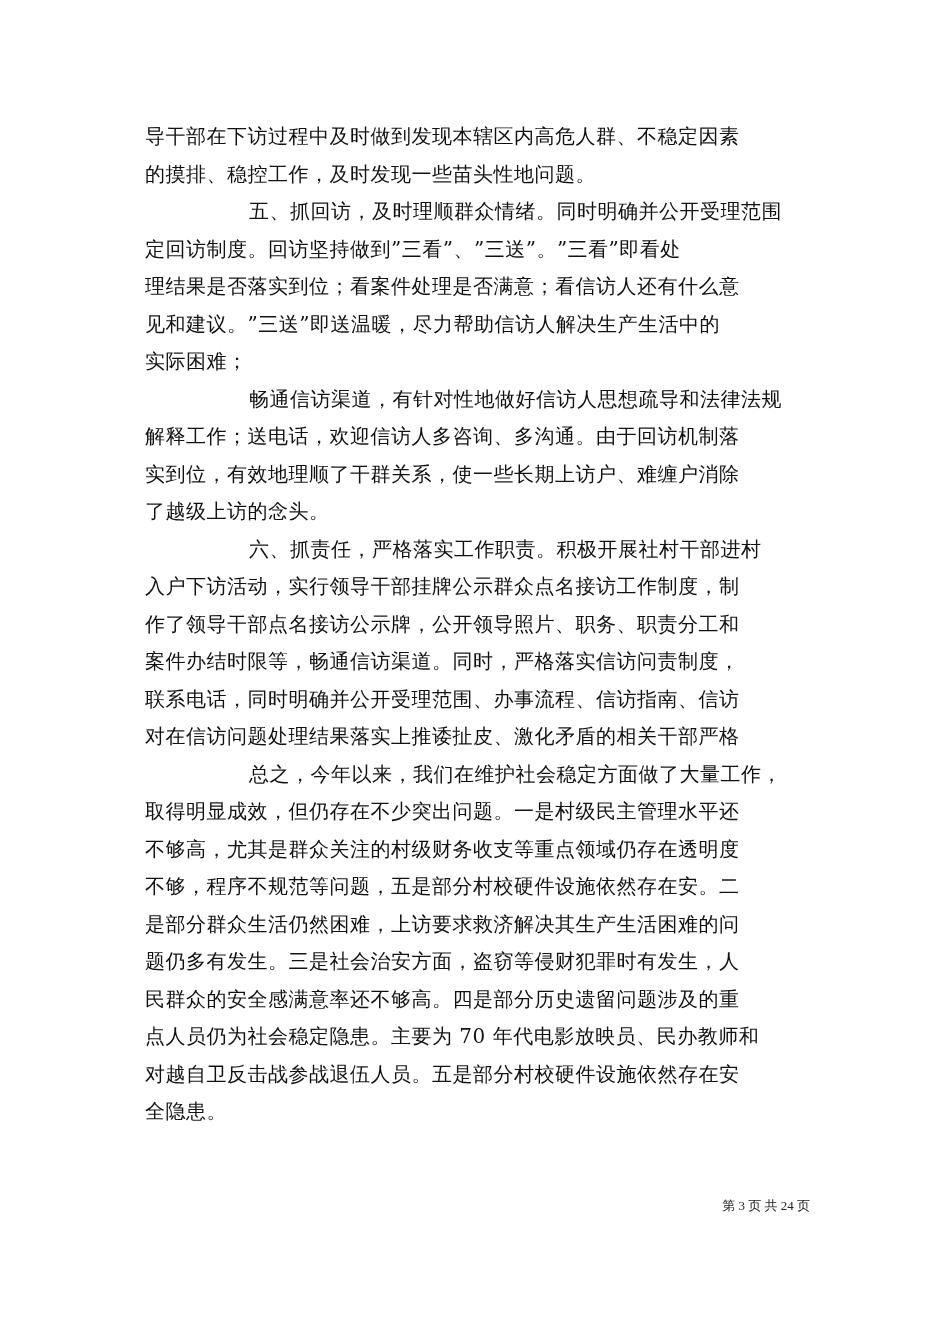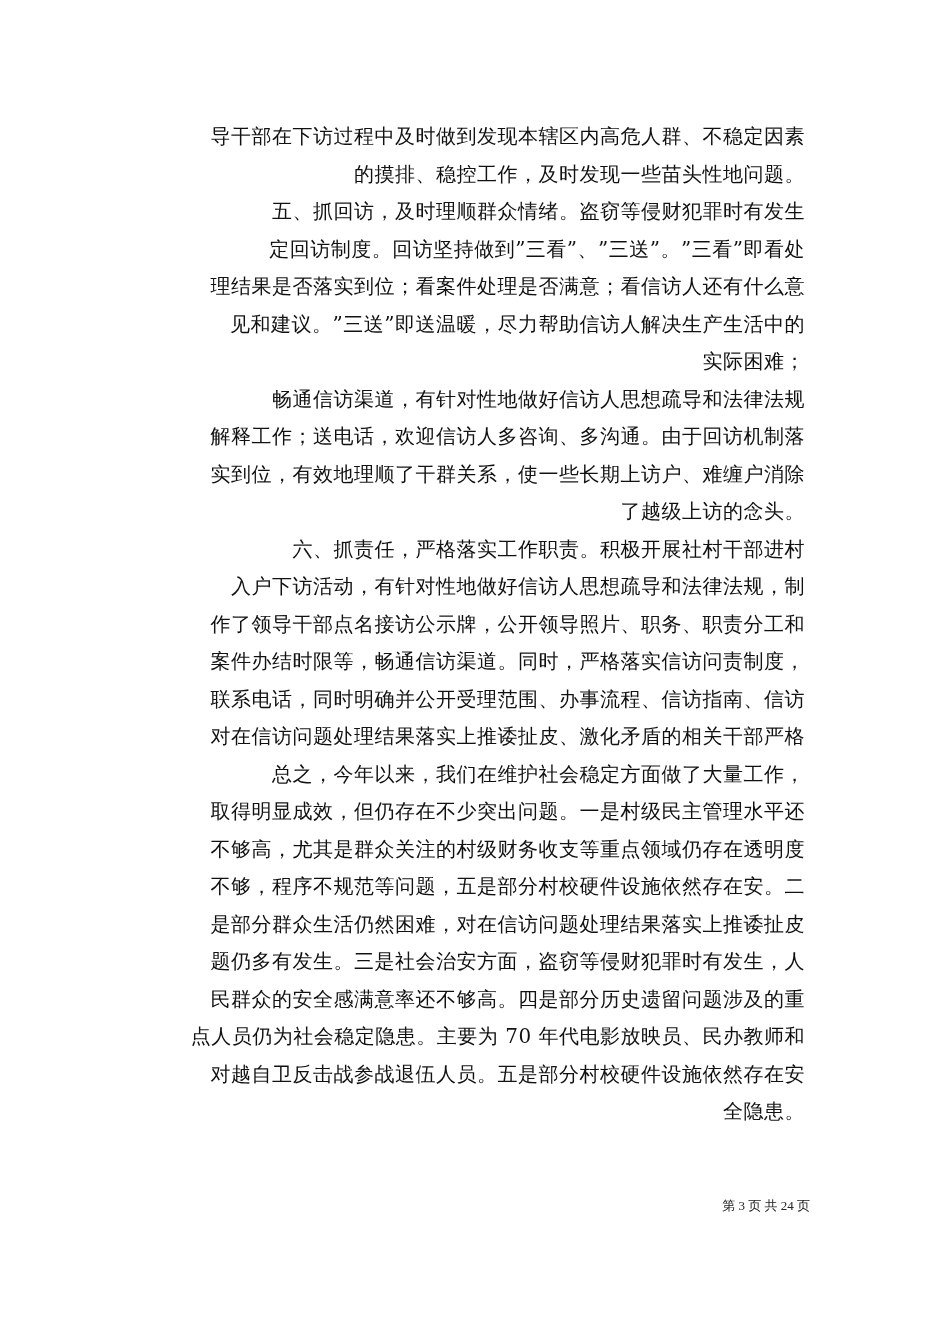--- a/index.html
+++ b/index.html
@@ -1,52 +1,52 @@
 <!DOCTYPE html>
 <html><head>
 <meta charset="utf-8">
 <style>
   html, body { margin: 0; padding: 0; background: #ffffff; }
   body { width: 950px; height: 1344px; position: relative; overflow: hidden;
          font-family: "DejaVu Serif", "Liberation Serif", serif; color: #111; }
   .page { position: absolute; left: 0; top: 0; width: 950px; height: 1344px; background: #fff; }
   .body-text { position: absolute; left: 145px; top: 118px; width: 660px; }
   .line { height: 37.5px; line-height: 37.5px; font-size: 20px; white-space: nowrap;
-          letter-spacing: 0.5px; text-align: right; }
+          letter-spacing: 0.5px; }
   .indent { padding-left: 104px; }
   .footer { position: absolute; left: 700px; top: 1197px; width: 110px; text-align: right;
             font-size: 13px; font-family: Liberation Serif, serif; color: #222; }
 </style>
 </head>
 <body>
 
 <div class="page">
   <div class="body-text">
     <div class="line">导干部在下访过程中及时做到发现本辖区内高危人群、不稳定因素</div>
     <div class="line">的摸排、稳控工作，及时发现一些苗头性地问题。</div>
-    <div class="line indent">五、抓回访，及时理顺群众情绪。盗窃等侵财犯罪时有发生</div>
+    <div class="line indent">五、抓回访，及时理顺群众情绪。同时明确并公开受理范围</div>
     <div class="line">定回访制度。回访坚持做到”三看”、”三送”。”三看”即看处</div>
     <div class="line">理结果是否落实到位；看案件处理是否满意；看信访人还有什么意</div>
     <div class="line">见和建议。”三送”即送温暖，尽力帮助信访人解决生产生活中的</div>
     <div class="line">实际困难；</div>
     <div class="line indent">畅通信访渠道，有针对性地做好信访人思想疏导和法律法规</div>
     <div class="line">解释工作；送电话，欢迎信访人多咨询、多沟通。由于回访机制落</div>
     <div class="line">实到位，有效地理顺了干群关系，使一些长期上访户、难缠户消除</div>
     <div class="line">了越级上访的念头。</div>
     <div class="line indent">六、抓责任，严格落实工作职责。积极开展社村干部进村</div>
-    <div class="line">入户下访活动，有针对性地做好信访人思想疏导和法律法规，制</div>
+    <div class="line">入户下访活动，实行领导干部挂牌公示群众点名接访工作制度，制</div>
     <div class="line">作了领导干部点名接访公示牌，公开领导照片、职务、职责分工和</div>
     <div class="line">案件办结时限等，畅通信访渠道。同时，严格落实信访问责制度，</div>
     <div class="line">联系电话，同时明确并公开受理范围、办事流程、信访指南、信访</div>
     <div class="line">对在信访问题处理结果落实上推诿扯皮、激化矛盾的相关干部严格</div>
     <div class="line indent">总之，今年以来，我们在维护社会稳定方面做了大量工作，</div>
     <div class="line">取得明显成效，但仍存在不少突出问题。一是村级民主管理水平还</div>
     <div class="line">不够高，尤其是群众关注的村级财务收支等重点领域仍存在透明度</div>
     <div class="line">不够，程序不规范等问题，五是部分村校硬件设施依然存在安。二</div>
-    <div class="line">是部分群众生活仍然困难，对在信访问题处理结果落实上推诿扯皮</div>
+    <div class="line">是部分群众生活仍然困难，上访要求救济解决其生产生活困难的问</div>
     <div class="line">题仍多有发生。三是社会治安方面，盗窃等侵财犯罪时有发生，人</div>
     <div class="line">民群众的安全感满意率还不够高。四是部分历史遗留问题涉及的重</div>
     <div class="line">点人员仍为社会稳定隐患。主要为 70 年代电影放映员、民办教师和</div>
     <div class="line">对越自卫反击战参战退伍人员。五是部分村校硬件设施依然存在安</div>
     <div class="line">全隐患。</div>
   </div>
   <div class="footer">第 3 页 共 24 页</div>
 </div>
 
 </body></html>

